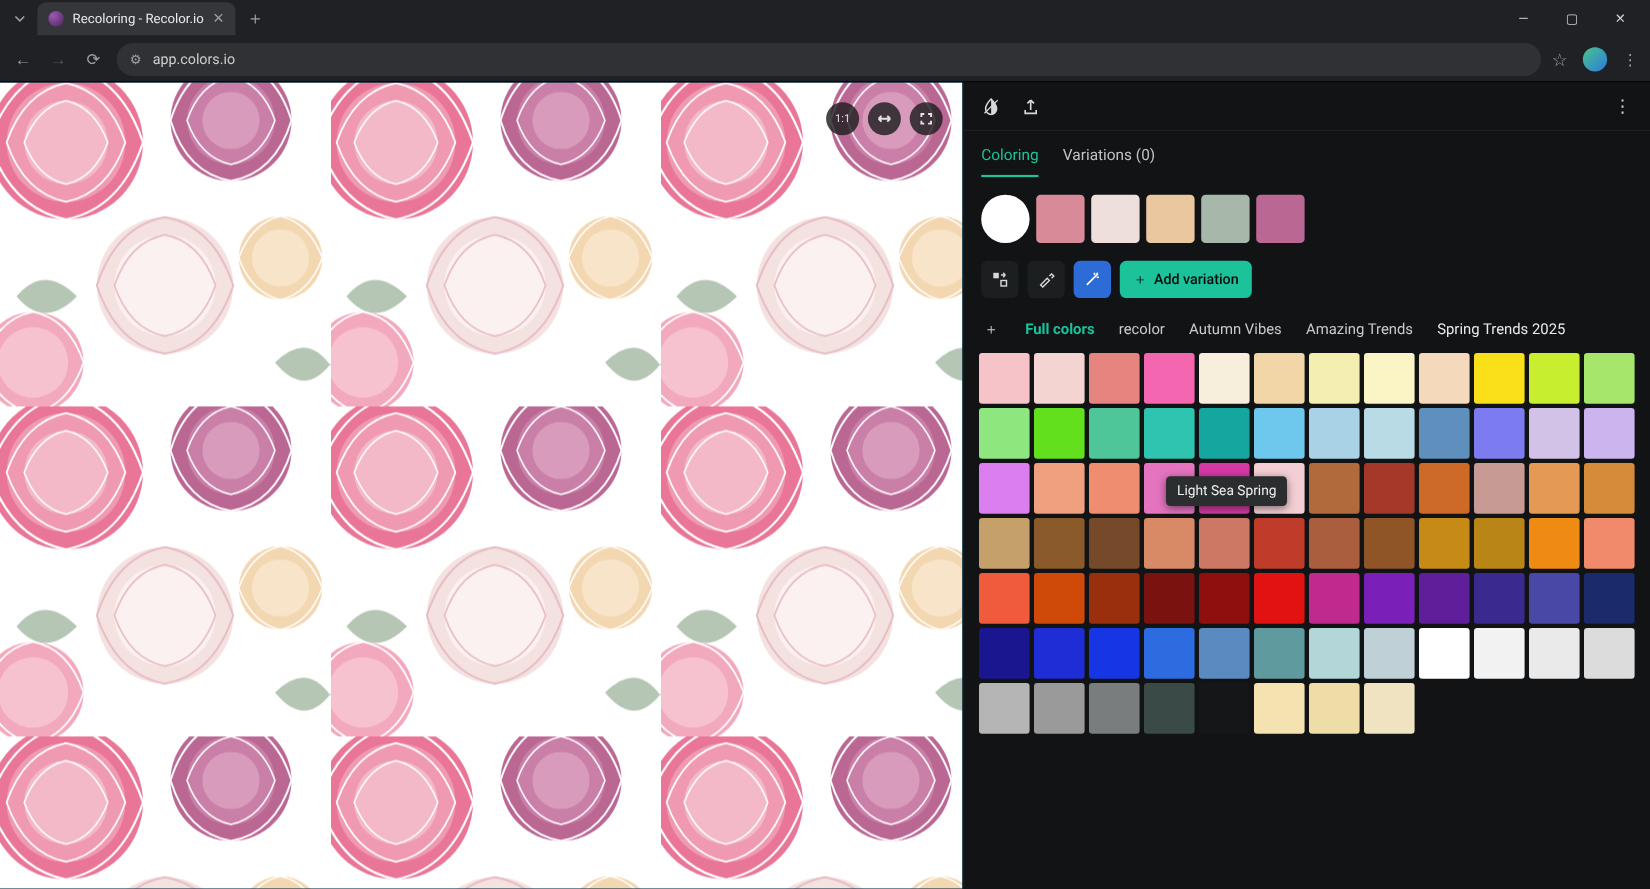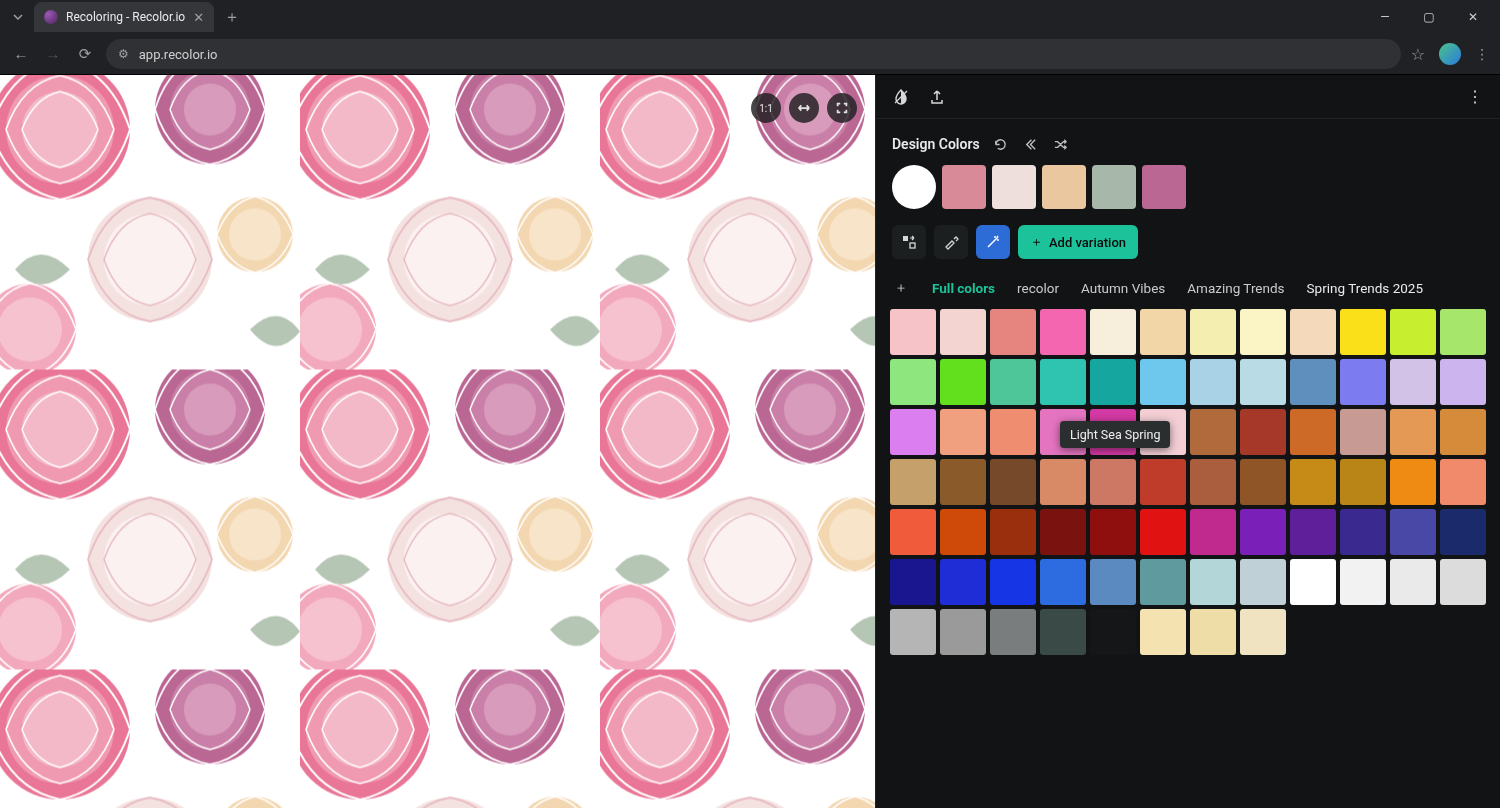--- a/index.html
+++ b/index.html
@@ -201,21 +201,21 @@
       <span>▢</span>
       <span>✕</span>
     </div>
   </div>
   <div class="addr-bar-row">
     <span class="nav-icon">←</span>
     <span class="nav-icon" style="opacity:.4">→</span>
     <span class="nav-icon">⟳</span>
     <div class="addr-bar">
       <span class="site-icon">⚙</span>
-      <span>app.recolor.io</span>
+      <span>app.colors.io</span>
     </div>
     <div class="addr-right">
       <span class="star">☆</span>
       <span class="avatar"></span>
       <span class="kebab">⋮</span>
     </div>
   </div>
 </div>
 
 <div class="app">
@@ -298,41 +298,26 @@
       </span>
       <span class="icon-btn">
         <svg width="16" height="16" viewBox="0 0 16 16">
             <path d="M8 11 V2 M8 2 L5 5 M8 2 L11 5 M3 11 V14 H13 V11" fill="none" stroke="#d8d8d8" stroke-width="1.5"></path>
           </svg>
       </span>
       <span class="spacer"></span>
       <span class="icon-btn" style="font-size:16px;">⋮</span>
     </div>
 
+    <div class="panel-tabs">
+      <span class="ptab active">Coloring</span>
+      <span class="ptab">Variations (0)</span>
+    </div>
 
     <div class="section">
-      <div class="section-header">
-        <span class="title">Design Colors</span>
-        <span class="mini-icon">
-          <svg width="15" height="15" viewBox="0 0 16 16">
-              <path d="M3 8 A5 5 0 1 1 5 12" fill="none" stroke="#bdbdbd" stroke-width="1.5"></path>
-              <path d="M3 8 L3 4 M3 8 L7 8" fill="none" stroke="#bdbdbd" stroke-width="1.5"></path>
-            </svg>
-        </span>
-        <span class="mini-icon">
-          <svg width="15" height="15" viewBox="0 0 16 16">
-              <path d="M9 3 L4 8 L9 13 M13 3 L8 8 L13 13" fill="none" stroke="#bdbdbd" stroke-width="1.5"></path>
-            </svg>
-        </span>
-        <span class="mini-icon">
-          <svg width="15" height="15" viewBox="0 0 16 16">
-              <path d="M2 5 H5 L11 11 H14 M2 11 H5 L11 5 H14 M12 3 L14 5 L12 7 M12 9 L14 11 L12 13" fill="none" stroke="#bdbdbd" stroke-width="1.4"></path>
-            </svg>
-        </span>
-      </div>
       <div class="design-swatches" id="design-swatches">
           <div class="dswatch round" style="background: rgb(255, 255, 255);"></div>
           <div class="dswatch" style="background: rgb(217, 138, 153);"></div>
           <div class="dswatch" style="background: rgb(238, 223, 220);"></div>
           <div class="dswatch" style="background: rgb(235, 199, 160);"></div>
           <div class="dswatch" style="background: rgb(167, 184, 171);"></div>
           <div class="dswatch" style="background: rgb(187, 103, 148);"></div>
         </div>
     </div>
 

